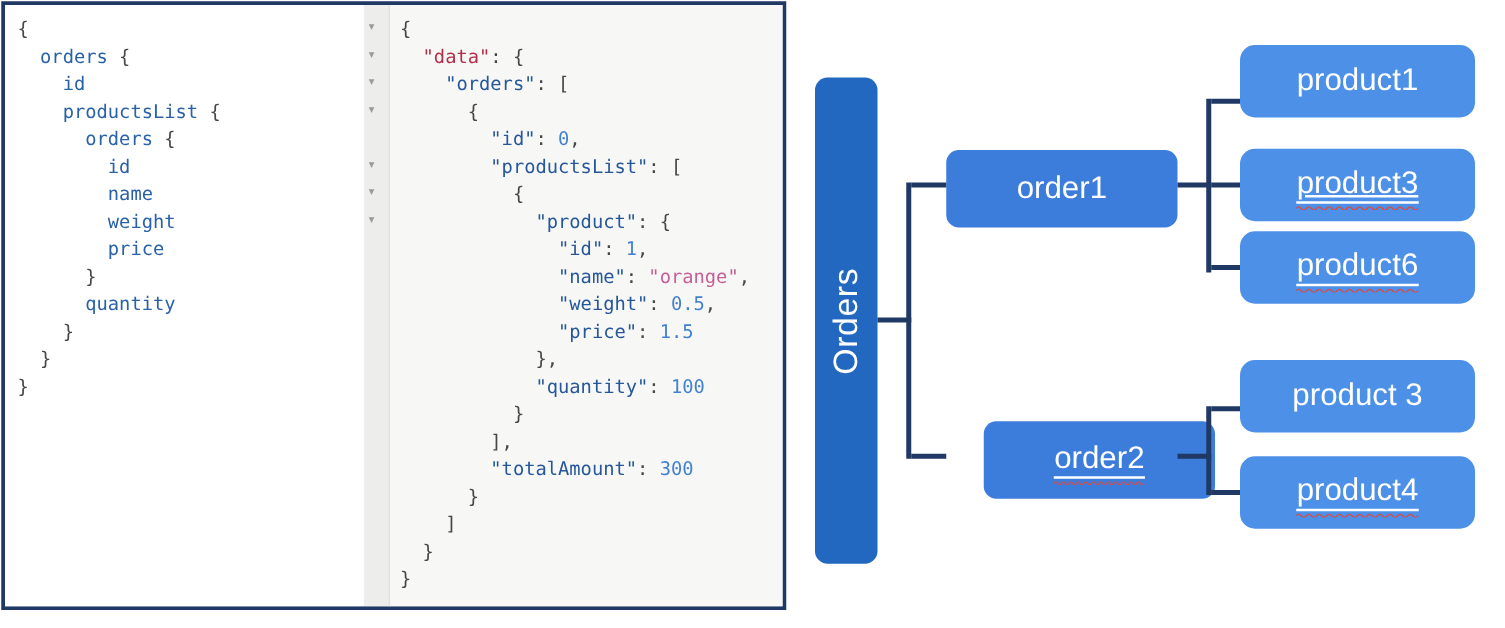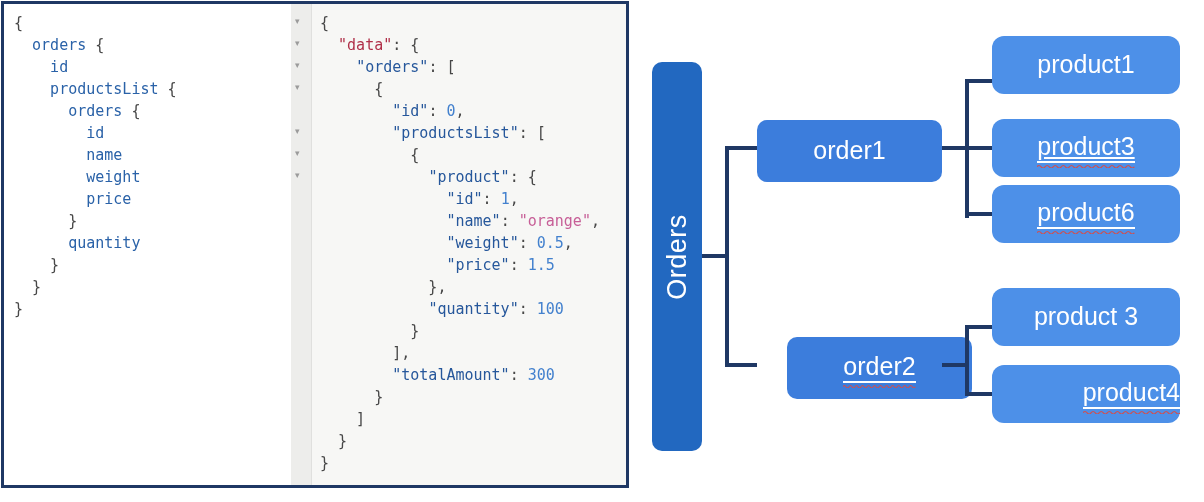--- a/index.html
+++ b/index.html
@@ -128,21 +128,21 @@
     </div>
     <div class="node product-node" style="top:185px;">
       <span class="label misspelled">product6<svg viewBox="0 0 96 6" preserveAspectRatio="none">
             <path d="M0,4.5 Q2,1.5 4,4.5 T8,4.5 T12,4.5 T16,4.5 T20,4.5 T24,4.5 T28,4.5 T32,4.5 T36,4.5 T40,4.5 T44,4.5 T48,4.5 T52,4.5 T56,4.5 T60,4.5 T64,4.5 T68,4.5 T72,4.5 T76,4.5 T80,4.5 T84,4.5 T88,4.5 T92,4.5 T96,4.5" fill="none" stroke="var(--squiggle)" stroke-width="1.4"></path>
           </svg></span>
     </div>
 
     <div class="node product-node" style="top:288px;">
       <span class="label">product 3</span>
     </div>
-    <div class="node product-node" style="top:365px;justify-content:flex-end;">
+    <div class="node product-node" style="top:365px;">
       <span class="label misspelled">product4<svg viewBox="0 0 96 6" preserveAspectRatio="none">
             <path d="M0,4.5 Q2,1.5 4,4.5 T8,4.5 T12,4.5 T16,4.5 T20,4.5 T24,4.5 T28,4.5 T32,4.5 T36,4.5 T40,4.5 T44,4.5 T48,4.5 T52,4.5 T56,4.5 T60,4.5 T64,4.5 T68,4.5 T72,4.5 T76,4.5 T80,4.5 T84,4.5 T88,4.5 T92,4.5 T96,4.5" fill="none" stroke="var(--squiggle)" stroke-width="1.4"></path>
           </svg></span>
     </div>
 
     <div class="line" style="left:702px;top:254px;width:27px;height:4px;"></div>
     <div class="line" style="left:725px;top:146px;width:4px;height:221px;"></div>
     <div class="line" style="left:729px;top:146px;width:28px;height:4px;"></div>
     <div class="line" style="left:729px;top:363px;width:28px;height:4px;"></div>
 

